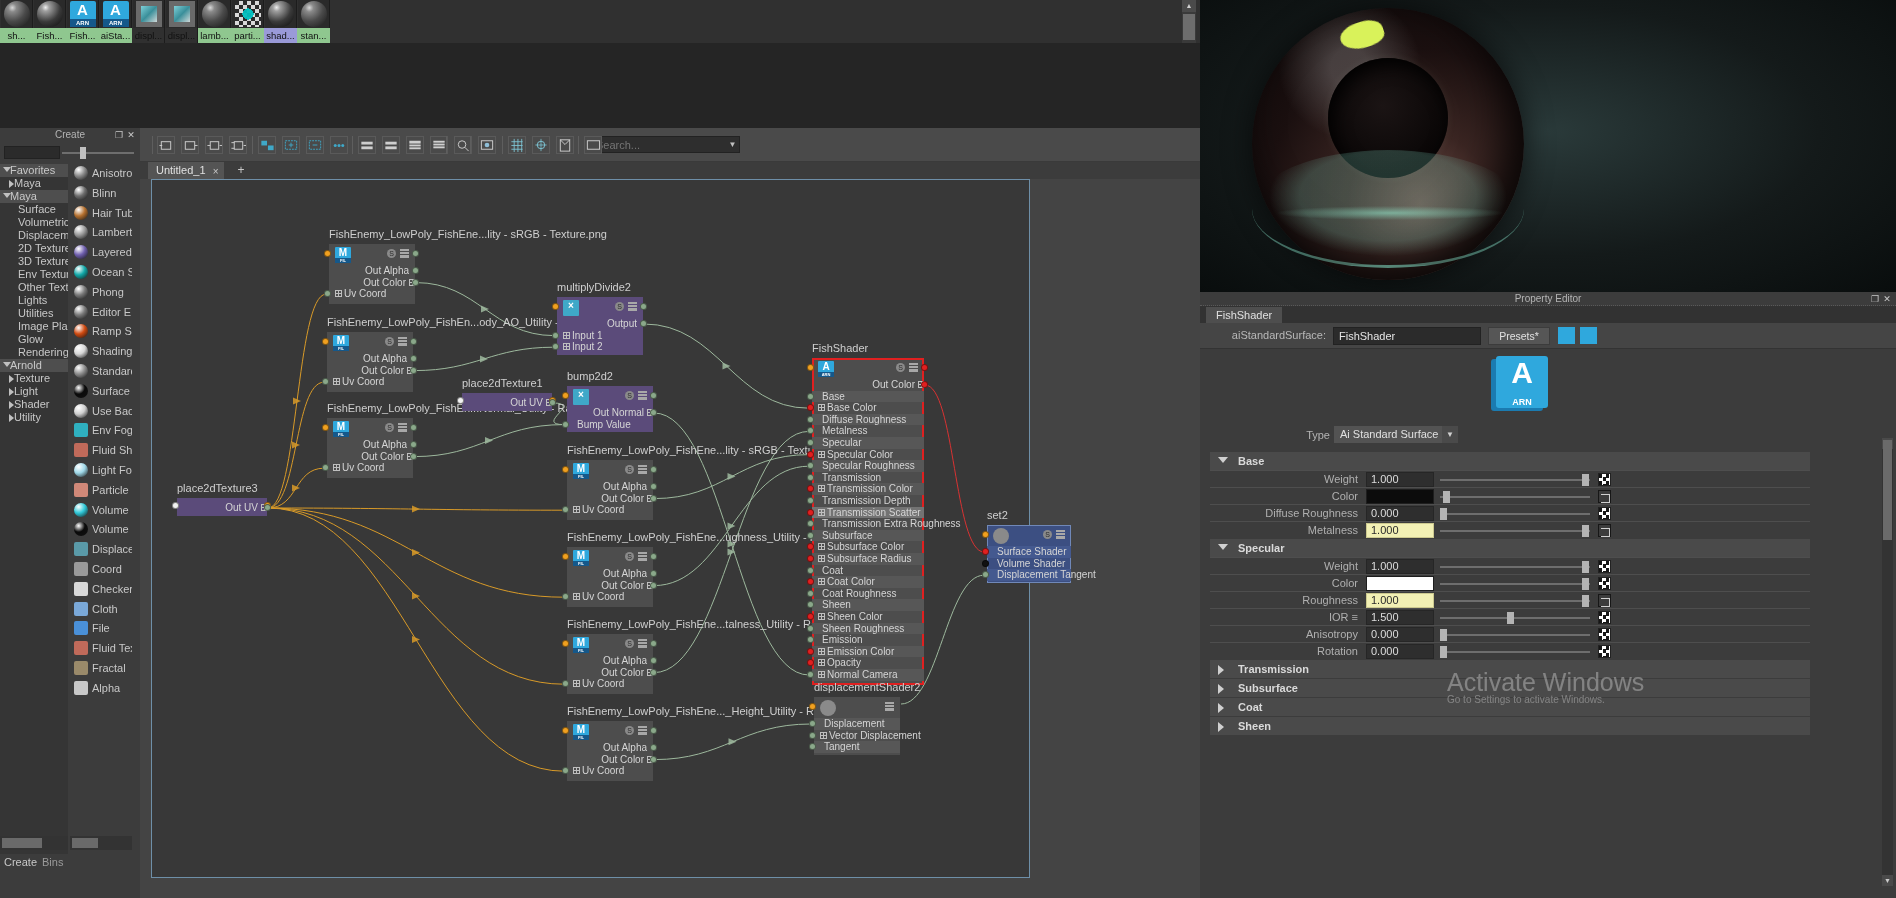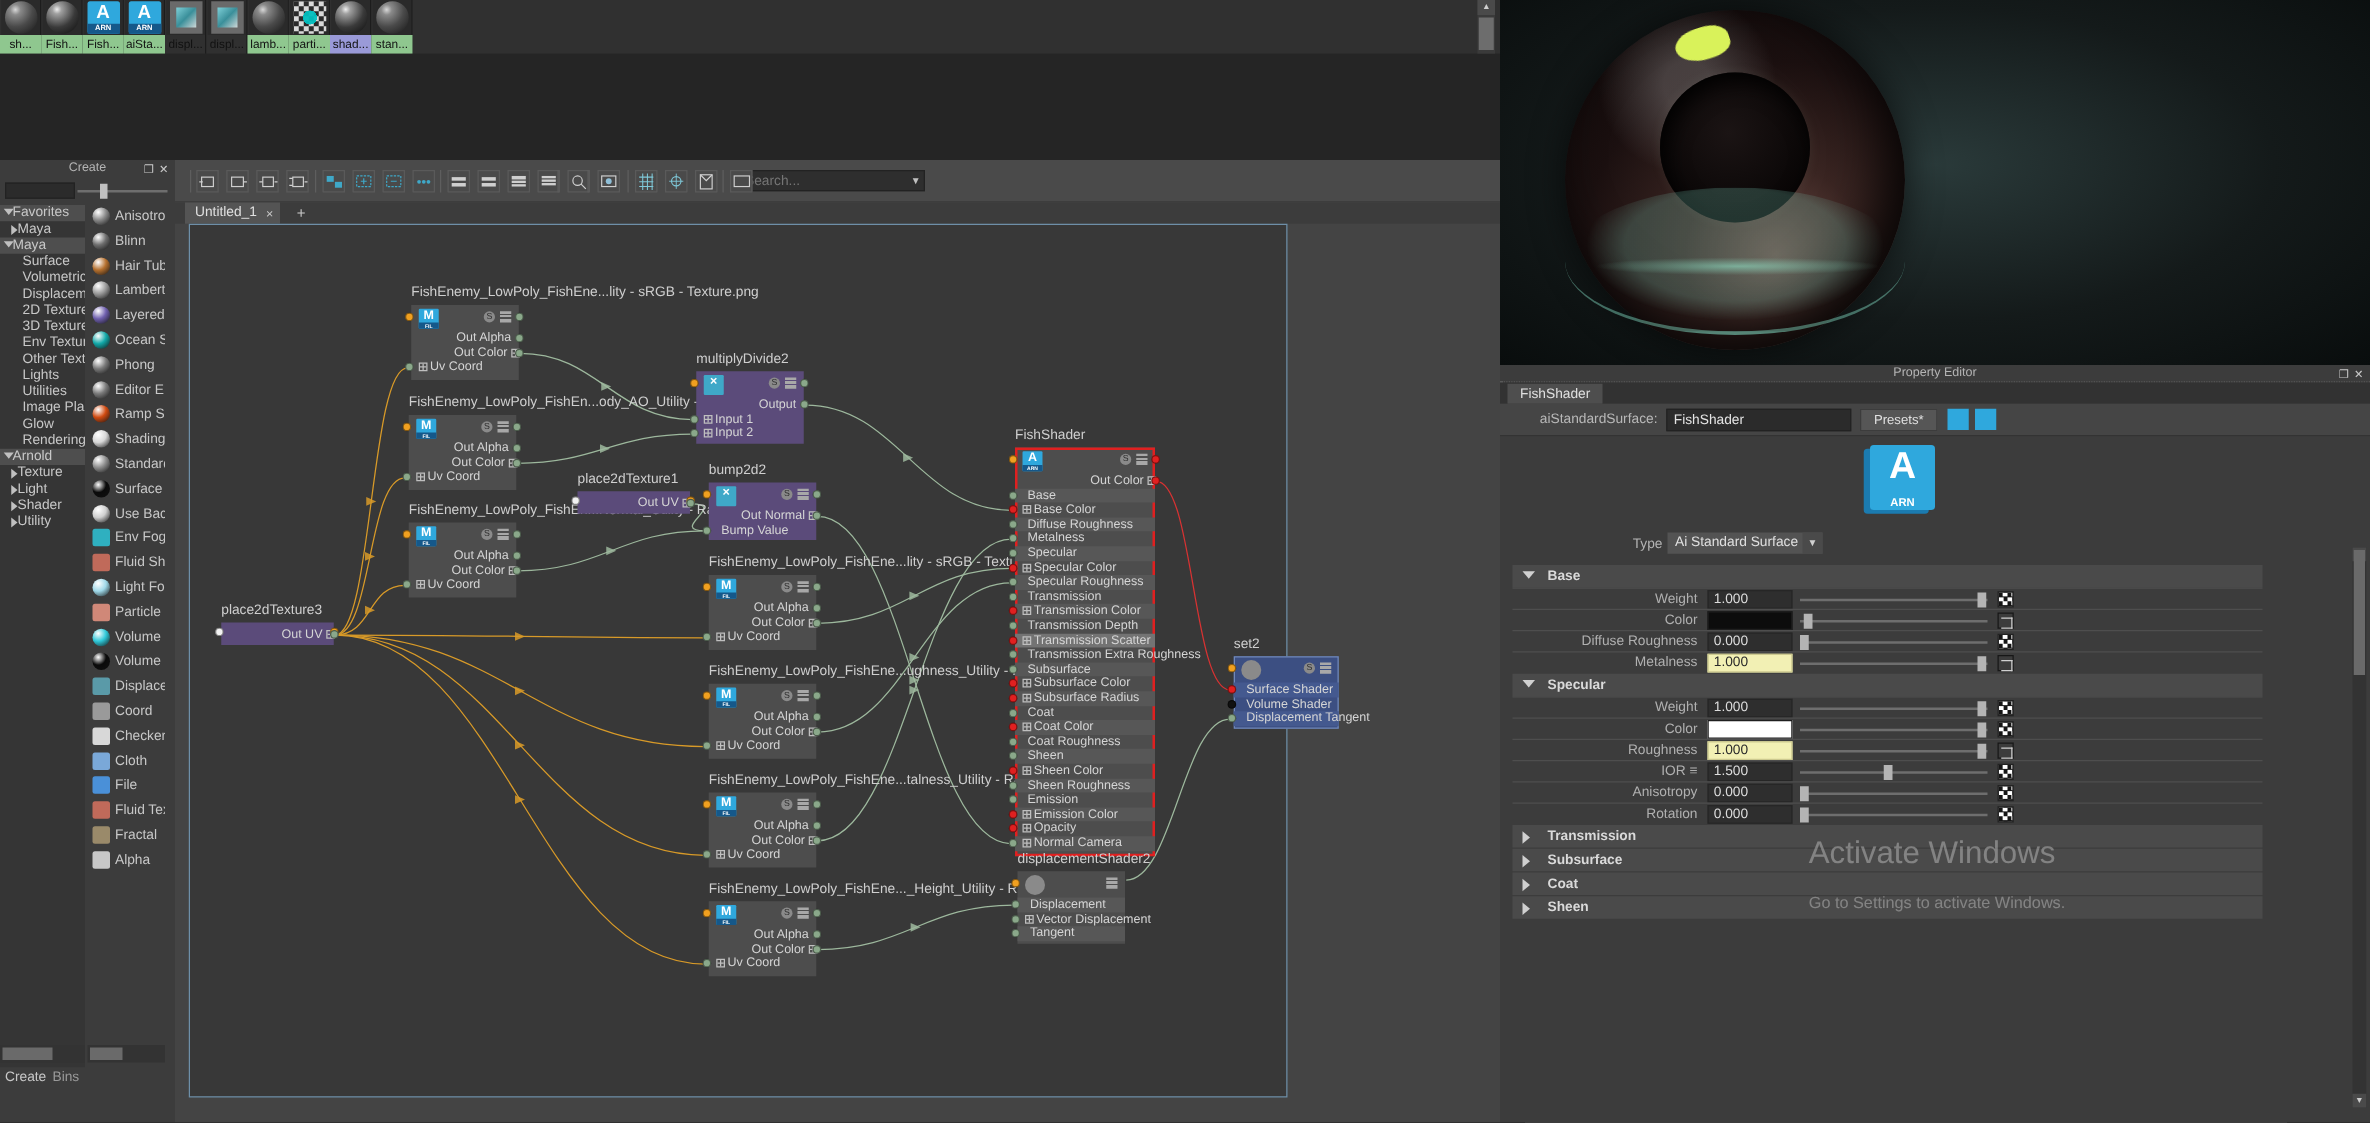--- a/index.html
+++ b/index.html
@@ -109,21 +109,21 @@
   .attr .cb{ position:absolute; left:388px; top:2px; width:13px; height:13px;
     background:repeating-conic-gradient(#fff 0 25%, #151515 0 50%) 0 0/7px 7px; border:1px solid #222;}
   .attr .cb.map{ background:#3c3c3c; border:1px solid #171717; }
   .attr .cb.map:before{ content:""; position:absolute; left:2px; top:3px; width:8px;height:7px; border:1.5px solid #d0d0d0; border-left:none;}
   .attr .sep{ position:absolute; left:0; top:-1px; width:600px; height:1px; background:#4e4e4e; }
   #pe-scroll{ position:absolute; right:3px; top:146px; width:11px; height:448px; background:#333; }
   #pe-scroll .tb{ position:absolute; left:1px; top:2px; width:9px; height:100px; background:#6a6a6a; }
   #pe-scroll .a{ position:absolute; left:0; width:11px; height:11px; color:#ccc; font-size:7px; text-align:center; line-height:11px; background:#4a4a4a;}
 
   .watermark1{ position:absolute; left:1447px; top:668px; font-size:25px; color:rgba(225,225,225,.38); }
-  .watermark2{ position:absolute; left:1447px; top:694px; font-size:13px; color:rgba(225,225,225,.38);margin-top:20px; }
+  .watermark2{ position:absolute; left:1447px; top:694px; font-size:10px; color:rgba(225,225,225,.38); }
 
   
   #create-panel{ left:0; top:128px; width:140px; height:770px; background:#3c3c3c; }
   #cp-title{ position:absolute; left:0; top:0; width:140px; height:14px; }
   #cp-title .t{ position:absolute; left:0; right:0; text-align:center; font-size:10px; color:#b4b4b4; line-height:14px; }
   #cp-title .ic{ position:absolute; top:2px; width:10px;height:10px; font-size:9px; color:#c8c8c8; text-align:center; line-height:10px; }
   #cp-search{ position:absolute; left:4px; top:18px; width:56px; height:13px; background:#2b2b2b; border:1px solid #222; }
   #cp-slider{ position:absolute; left:62px; top:24px; width:72px; height:2px; background:#6e6e6e; }
   #cp-slider .k{ position:absolute; left:18px; top:-5px; width:6px; height:12px; background:#c0c0c0; }
   #cp-tree{ position:absolute; left:0; top:36px; width:68px; height:690px; background:#353535; overflow:hidden; }

